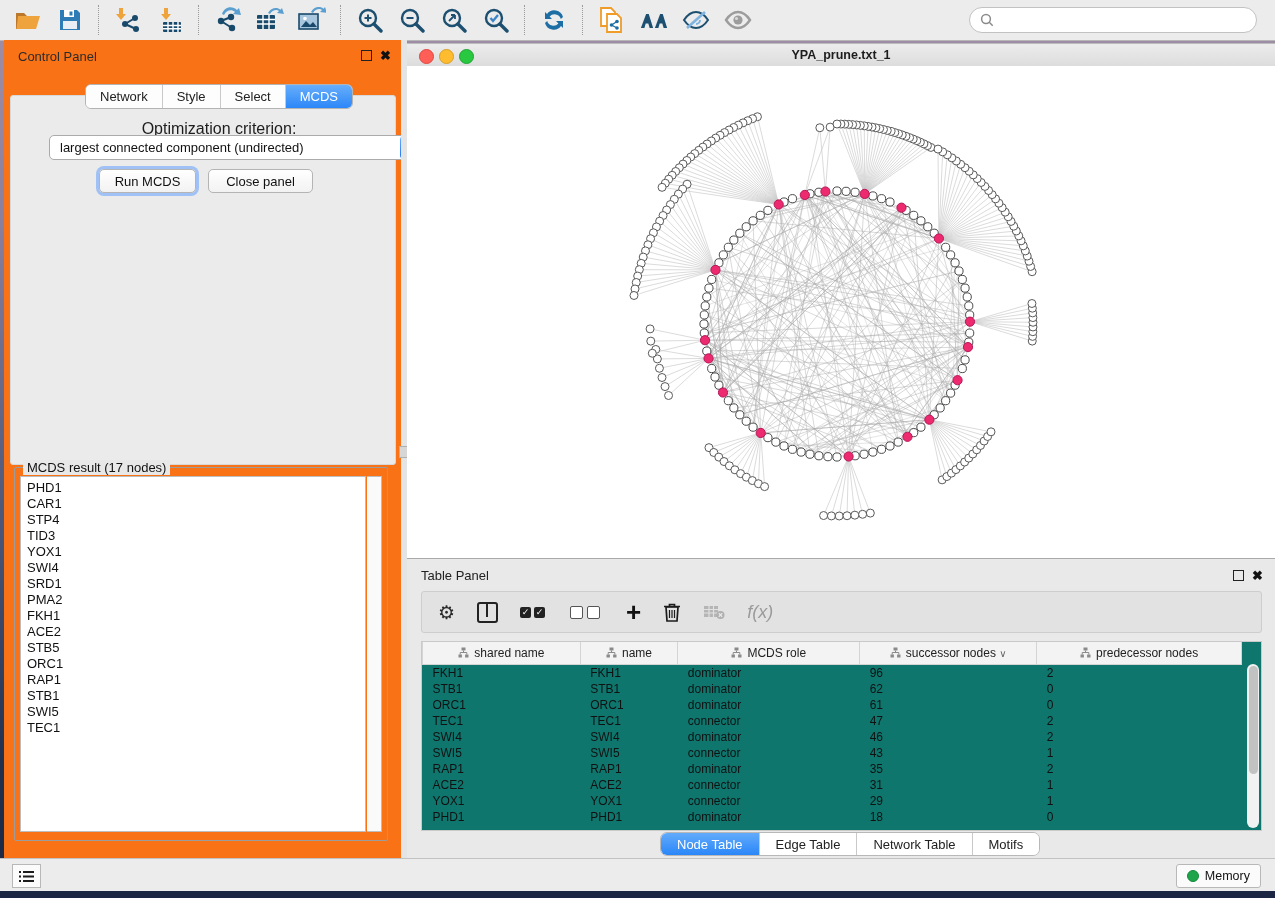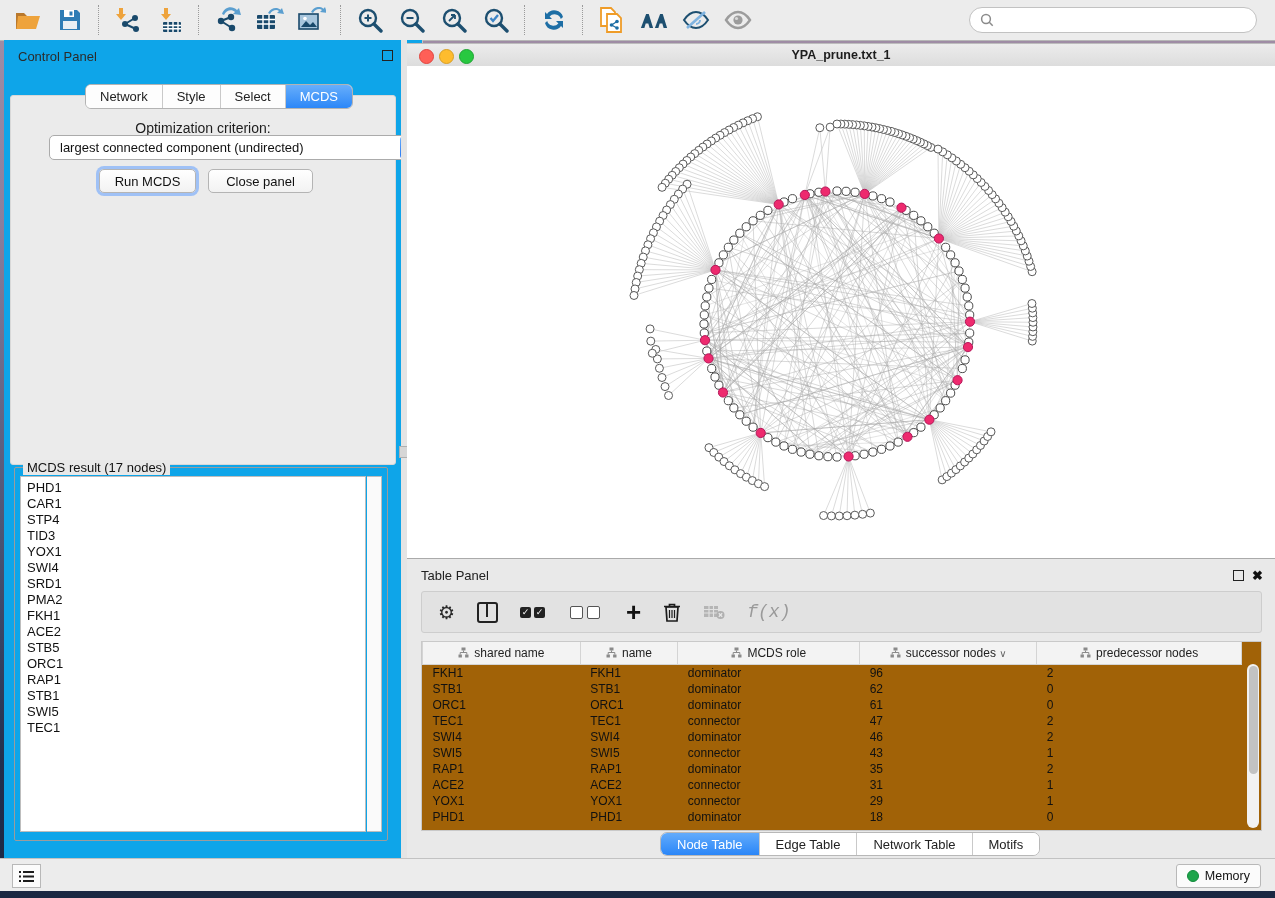--- a/index.html
+++ b/index.html
@@ -14,32 +14,32 @@
            display:flex;align-items:center;}
   .tbgroup{display:flex;align-items:center;gap:14px;padding:0 14px;height:30px;}
   .tbsep{width:1px;height:30px;border-left:1px dotted #9a9a9a;}
   .tbicon{width:28px;height:26px;display:flex;align-items:center;justify-content:center;cursor:default;}
   #searchbox{margin-left:auto;margin-right:18px;width:288px;height:26px;background:#fff;border:1px solid #c2c2c2;
              border-radius:13px;display:flex;align-items:center;padding:0 10px;box-sizing:border-box;}
   #searchbox input{border:none;outline:none;flex:1;font-size:12px;background:transparent;margin-left:6px;}
 
   
   #wallpaper-left{left:0;top:40px;width:4px;height:820px;}
-  #control-panel{left:4px;top:40px;width:397px;height:818px;background:#0ea5e9;border-right:1px solid #c6c6c6;padding-left:21px;}
+  #control-panel{left:4px;top:40px;width:397px;height:818px;background:#f97316;border-right:1px solid #c6c6c6;}
   #cp-title{left:14px;top:9px;font-size:13px;color:#2b2b2b;}
   .win-btns{position:absolute;display:flex;gap:8px;align-items:center;}
   #cp-btns{right:10px;top:10px;}
   .sq-btn{width:9px;height:9px;border:1.5px solid #222;display:inline-block;}
   .x-btn{font-size:13px;font-weight:bold;color:#111;line-height:9px;}
   #cp-inner{left:6px;top:55px;width:384px;height:368px;background:#ebebeb;border:1px solid #d8d8d8;border-radius:3px;}
   #cp-tabs{left:74px;top:-12px;display:flex;height:23px;border:1px solid #b3b3b3;border-radius:6px;background:#fff;overflow:hidden;}
   .cp-tab{padding:0 14px;font-size:13px;color:#222;display:flex;align-items:center;border-right:1px solid #c9c9c9;background:#fdfdfd;}
   .cp-tab:last-child{border-right:none;}
   .cp-tab.active{background:linear-gradient(180deg,#67aefb,#2c87f8);color:#fff;border-right:none;}
-  #opt-label{left:0;top:24px;width:100%;text-align:center;font-size:14px;color:#1d1d1d;}
+  #opt-label{left:16px;top:24px;width:100%;text-align:center;font-size:16px;color:#1d1d1d;}
   #criterion{left:38px;top:39px;width:374px;height:25px;background:#fff;border:1px solid #ababab;border-radius:5px;
              display:flex;align-items:center;box-sizing:border-box;}
   #criterion .val{flex:1;font-size:13px;padding-left:10px;color:#111;white-space:nowrap;}
   #criterion .step{width:22px;height:23px;border-radius:4px;background:linear-gradient(180deg,#6cb0fb,#2173f0);
                    color:#fff;display:flex;flex-direction:column;align-items:center;justify-content:center;font-size:7px;line-height:7px;}
   .btn{position:absolute;height:24px;background:linear-gradient(180deg,#ffffff,#f2f2f2);border:1px solid #b4b4b4;border-radius:5px;
        font-size:13px;color:#111;display:flex;align-items:center;justify-content:center;box-sizing:border-box;}
   #run-btn{left:88px;top:73px;width:97px;box-shadow:0 0 0 3px rgba(97,158,255,.55);}
   #close-btn{left:197px;top:73px;width:105px;}
 
@@ -67,22 +67,22 @@
   #tp-btns{right:12px;top:11px;}
   #tp-toolbar{position:absolute;left:14px;top:32px;width:841px;height:42px;background:#e2e2e2;border:1px solid #cdcdcd;border-radius:3px;
               display:flex;align-items:center;gap:22px;padding-left:16px;box-sizing:border-box;}
   .tpi{display:flex;align-items:center;justify-content:center;height:24px;}
   .gear{font-size:19px;color:#2a2a2a;}
   .colicon{width:17px;height:17px;border:2px solid #222;border-radius:3px;position:relative;}
   .colicon::after{content:"";position:absolute;left:6.5px;top:0;width:2px;height:13px;background:#222;}
   .chk{width:11px;height:11px;background:#222;border-radius:2px;color:#fff;font-size:9px;line-height:11px;text-align:center;margin-right:3px;}
   .unchk{width:11px;height:11px;border:1.5px solid #555;border-radius:2px;margin-right:4px;background:#fff;}
   .plus{font-size:26px;font-weight:bold;color:#111;line-height:20px;}
-  .fx{font-family:Liberation Mono, monospace;font-style:italic;font-size:18px;color:#9a9a9a;}
-  #tbl{position:absolute;left:14px;top:82px;width:841px;height:190px;background:#a16207;border:1px solid #c9c9c9;box-sizing:border-box;overflow:hidden;}
+  .fx{font-family:Liberation Sans, sans-serif;font-style:italic;font-size:18px;color:#9a9a9a;}
+  #tbl{position:absolute;left:14px;top:82px;width:841px;height:190px;background:#0f766e;border:1px solid #c9c9c9;box-sizing:border-box;overflow:hidden;}
   #tbl table{border-collapse:collapse;table-layout:fixed;width:820px;font-size:12px;color:#111;}
   #tbl th{background:#f3f3f3;border:1px solid #d4d4d4;border-top:none;height:20px;font-weight:normal;font-size:12px;color:#222;}
   #tbl th .hic{display:inline-block;vertical-align:-1px;margin-right:5px;}
   #tbl td{height:16px;padding:0 10px;white-space:nowrap;overflow:hidden;}
   #tbl td.num{text-align:left;padding-right:14px;}
   #tbl-scroll{position:absolute;right:2px;top:22px;width:12px;height:164px;background:#f2f2f2;border-radius:6px;}
   #tbl-thumb{position:absolute;left:1.5px;top:2px;width:9px;height:108px;background:#c2c2c2;border-radius:5px;}
   #tp-tabs{position:absolute;left:253px;bottom:3px;display:flex;height:22px;border:1px solid #b8b8b8;border-radius:7px;background:#fff;overflow:hidden;justify-content:flex-end;}
   .tp-tab{padding:0 16px;font-size:13px;color:#222;display:flex;align-items:center;border-right:1px solid #c9c9c9;background:#fff;}
   .tp-tab:last-child{border-right:none;}

